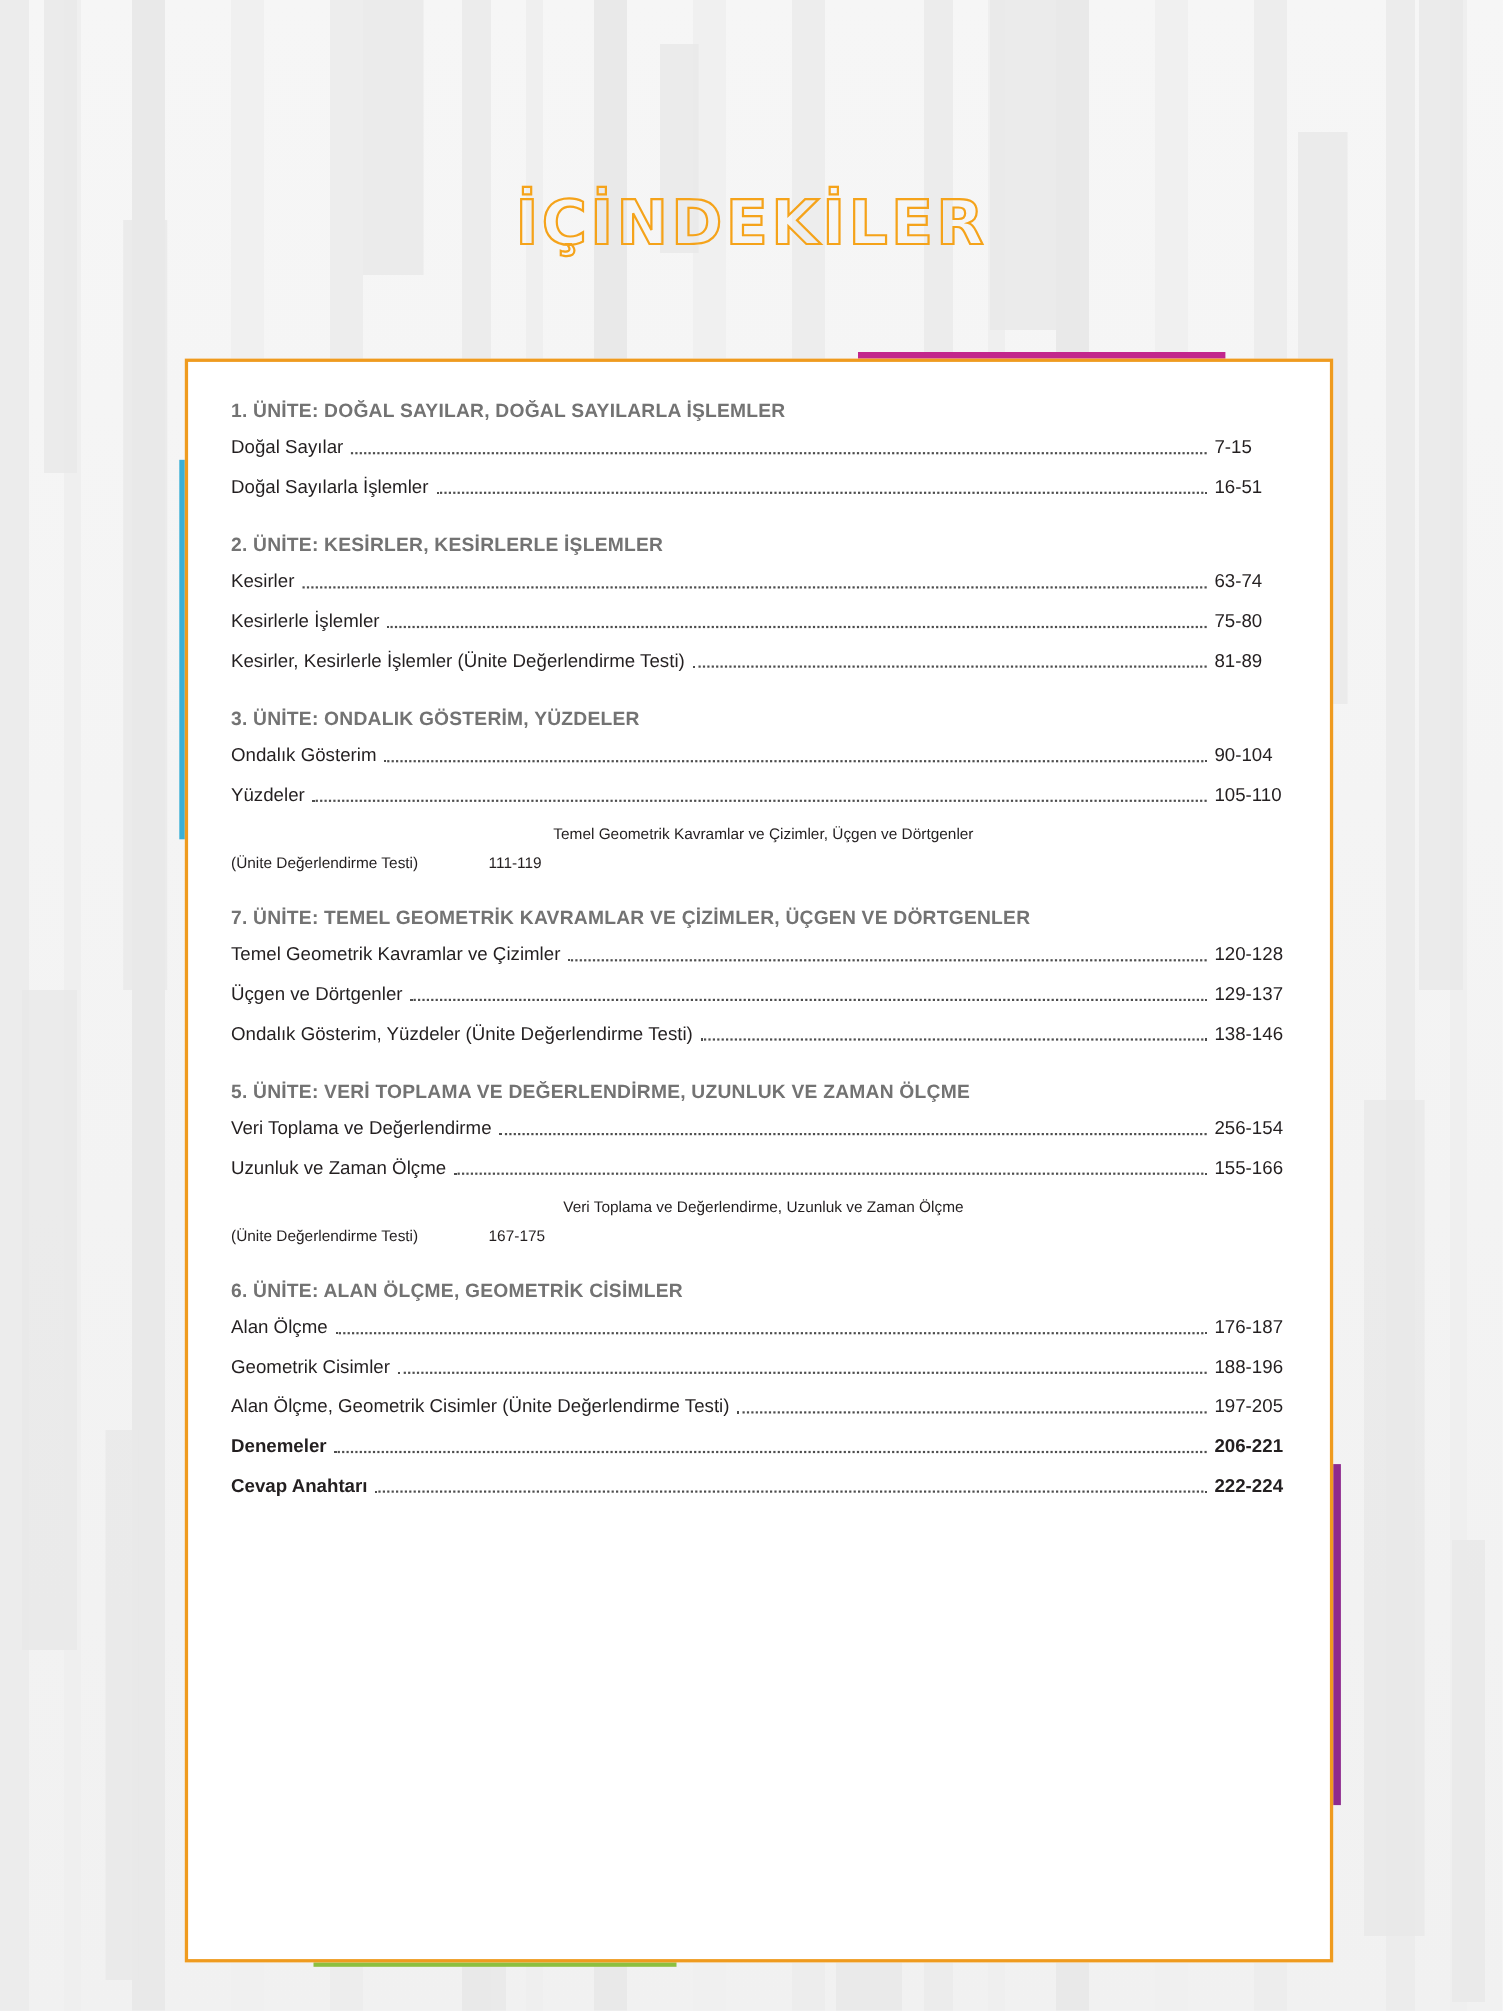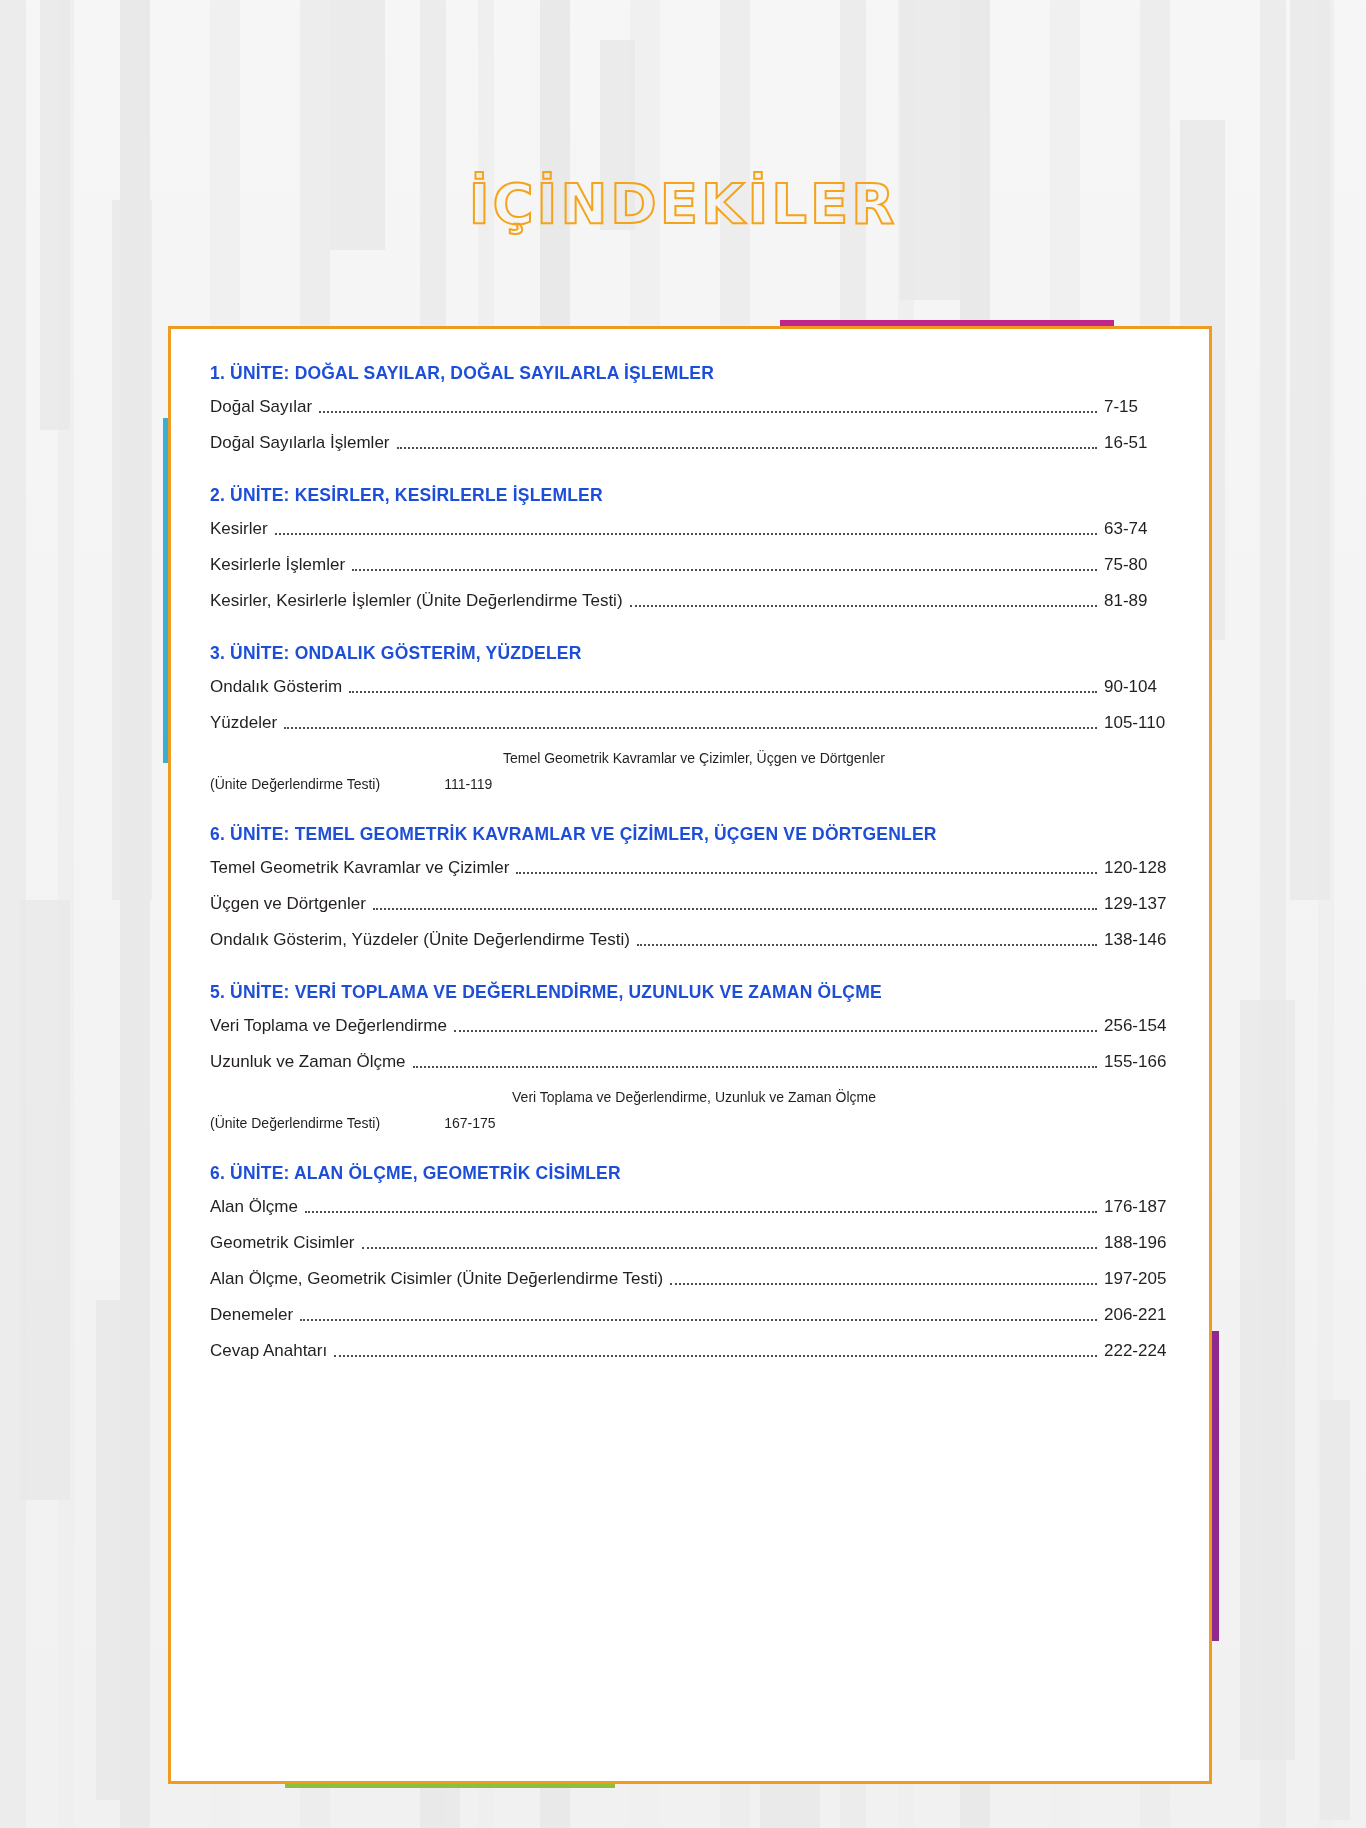--- a/index.html
+++ b/index.html
@@ -107,21 +107,21 @@
     position: absolute;
     left: 210px;
     top: 320px;
     width: 968px;
     color: #231f20;
   }
 
   .unit-heading {
     font-size: 17.5px;
     font-weight: bold;
-    color: #1d4ed8;
+    color: #737373;
     letter-spacing: .2px;
     margin: 0 0 12px 0;
   }
   .unit-block { margin-bottom: 30px; }
 
   .entry {
     display: flex;
     align-items: flex-end;
     font-size: 17px;
     color: #231f20;
@@ -155,21 +155,21 @@
     margin-bottom: 6px;
   }
   .entry-2line .second-line {
     display: flex;
     align-items: flex-end;
     gap: 32px;
   }
 
   .entry.bold .label,
   .entry.bold .pages {
-    font-weight: normal;
+    font-weight: bold;
   }
   .entry.bold .dots {
     border-bottom-style: dotted;
     border-bottom-width: 2.4px;
   }
 </style>
 </head>
 <body>
 
 <div id="bg-stripes">
@@ -250,21 +250,21 @@
         <span class="first-line">Temel Geometrik Kavramlar ve Çizimler, Üçgen ve Dörtgenler</span>
         <span class="second-line">
           <span class="label">(Ünite Değerlendirme Testi)</span>
           <span class="dots"></span>
           <span class="pages">111-119</span>
         </span>
       </div>
     </div>
 
     <div class="unit-block">
-      <div class="unit-heading">6. ÜNİTE: TEMEL GEOMETRİK KAVRAMLAR VE ÇİZİMLER, ÜÇGEN VE DÖRTGENLER</div>
+      <div class="unit-heading">7. ÜNİTE: TEMEL GEOMETRİK KAVRAMLAR VE ÇİZİMLER, ÜÇGEN VE DÖRTGENLER</div>
       <div class="entry">
         <span class="label">Temel Geometrik Kavramlar ve Çizimler</span>
         <span class="dots"></span>
         <span class="pages">120-128</span>
       </div>
       <div class="entry">
         <span class="label">Üçgen ve Dörtgenler</span>
         <span class="dots"></span>
         <span class="pages">129-137</span>
       </div>

